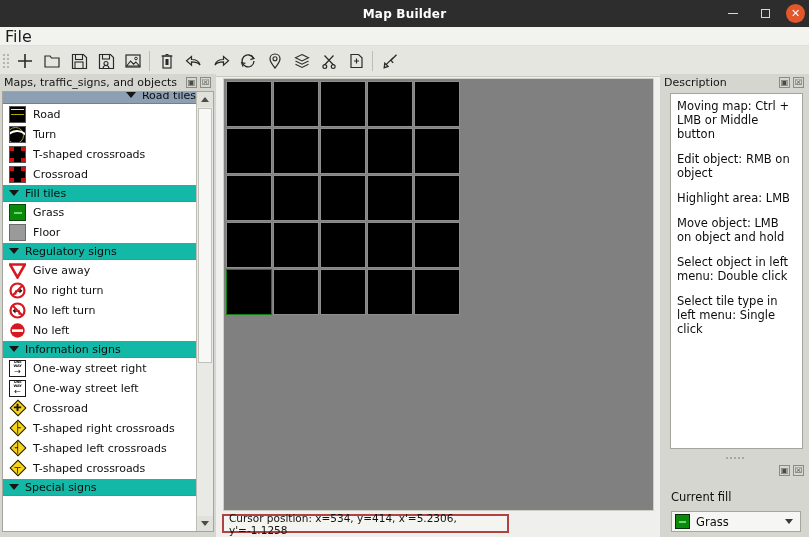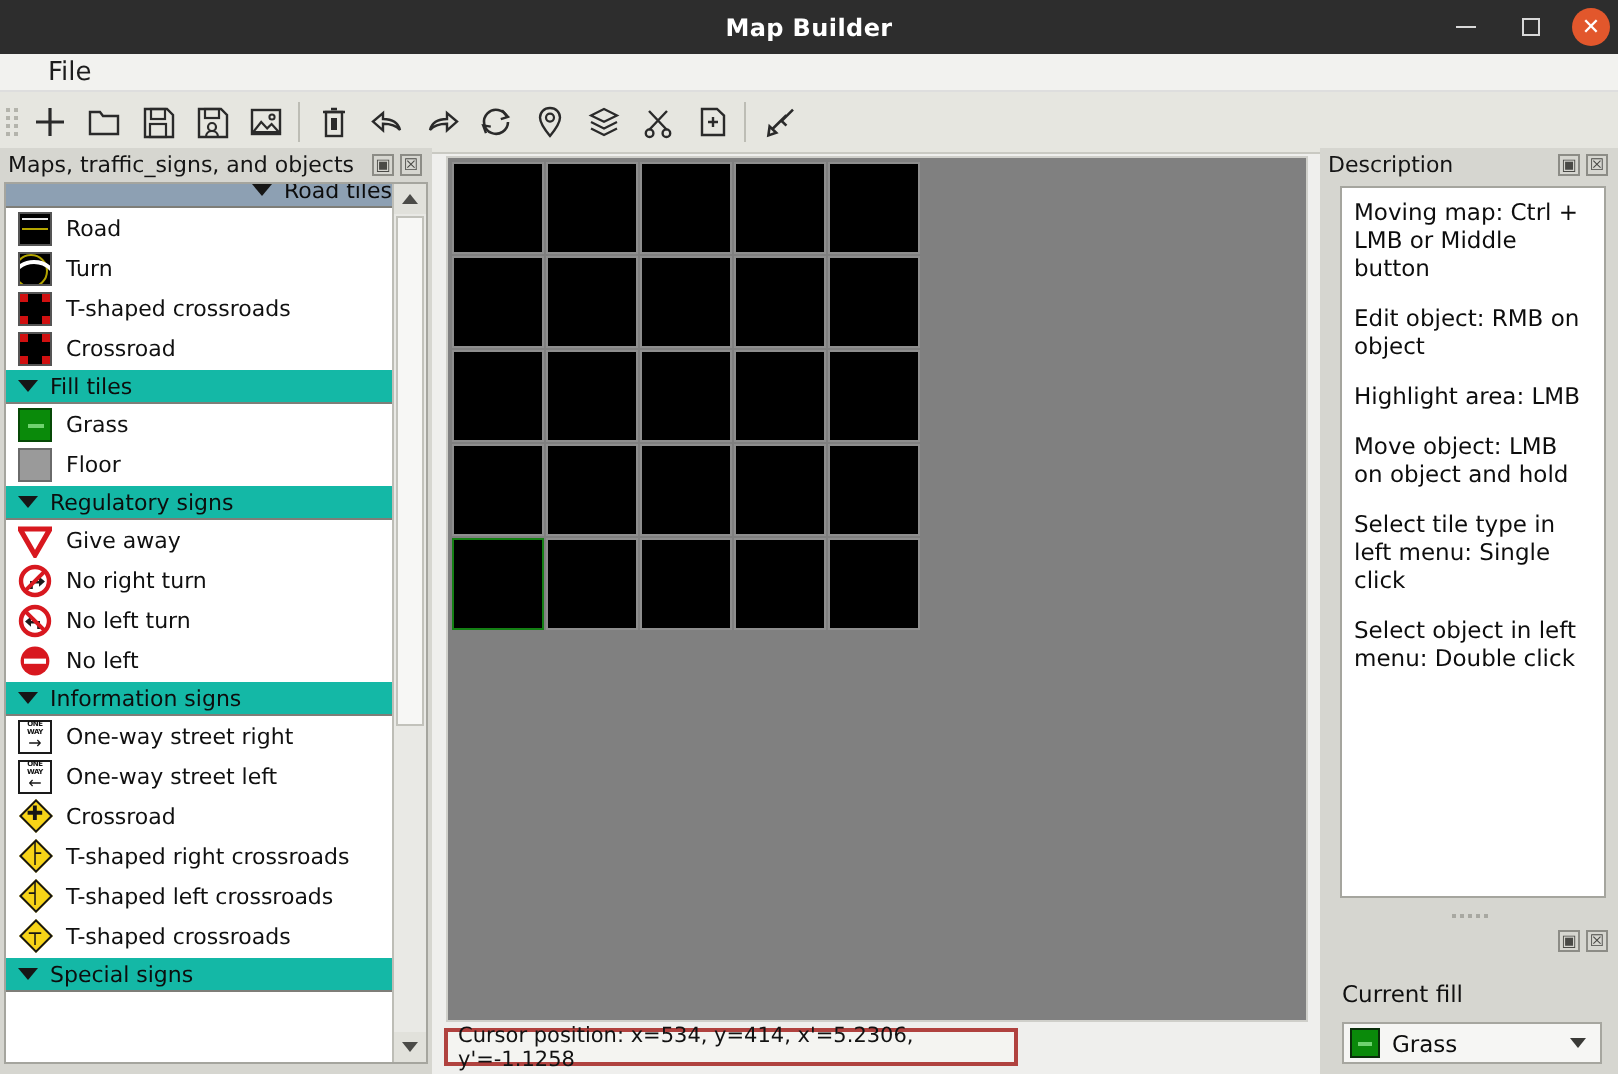--- a/index.html
+++ b/index.html
@@ -41,21 +41,21 @@
   .win-btn .maxglyph {
     display: block; width: 9px; height: 9px; border: 1.5px solid #d8d8d8;
   }
 
   
   .menubar {
     position: absolute; left: 0; top: 27px; width: 809px; height: 19px;
     background: #f2f2ef; border-bottom: 1px solid #dedede;
     display: flex; align-items: center;
   }
-  .menu-item { padding: 0 24px; font-size: 13px; color: #1d1d1d; line-height: 19px; }
+  .menu-item { padding: 0 5px; font-size: 16px; color: #1d1d1d; line-height: 19px; }
 
   
   .toolbar {
     position: absolute; left: 0; top: 46px; width: 809px; height: 31px;
     background: #e6e6e0; border-bottom: 1px solid #c9c9c2;
     display: flex; align-items: center; padding-left: 2px;
   }
   .grip {
     width: 7px; height: 22px; margin-right: 2px;
     display: grid; grid-template-columns: 2px 2px; grid-auto-rows: 2px;
@@ -598,22 +598,22 @@
         <span class="dock-btns">
           <span class="dock-btn">▣</span>
           <span class="dock-btn">☒</span>
         </span>
       </div>
       <div class="desc-box">
         <p>Moving map: Ctrl + LMB or Middle button</p>
         <p>Edit object: RMB on object</p>
         <p>Highlight area: LMB</p>
         <p>Move object: LMB on object and hold</p>
+        <p>Select object in left menu: Double click</p>
         <p>Select tile type in left menu: Single click</p>
-        <p>Select object in left menu: Double click</p>
       </div>
     </div>
 
     <div class="dock-splitter">
       <i></i>
         <i></i>
         <i></i>
         <i></i>
         <i></i>
     </div>

